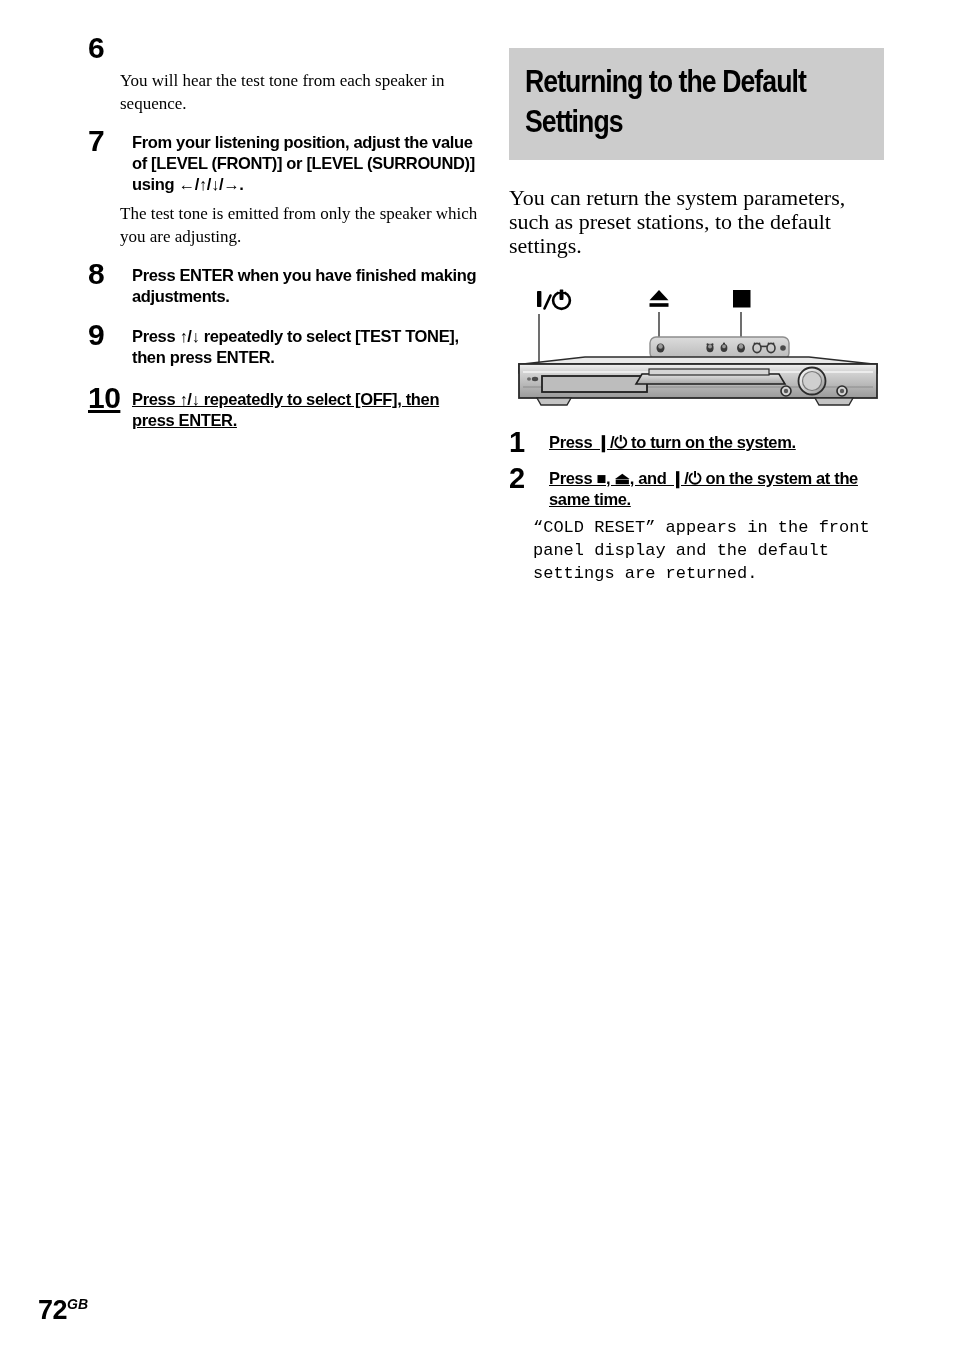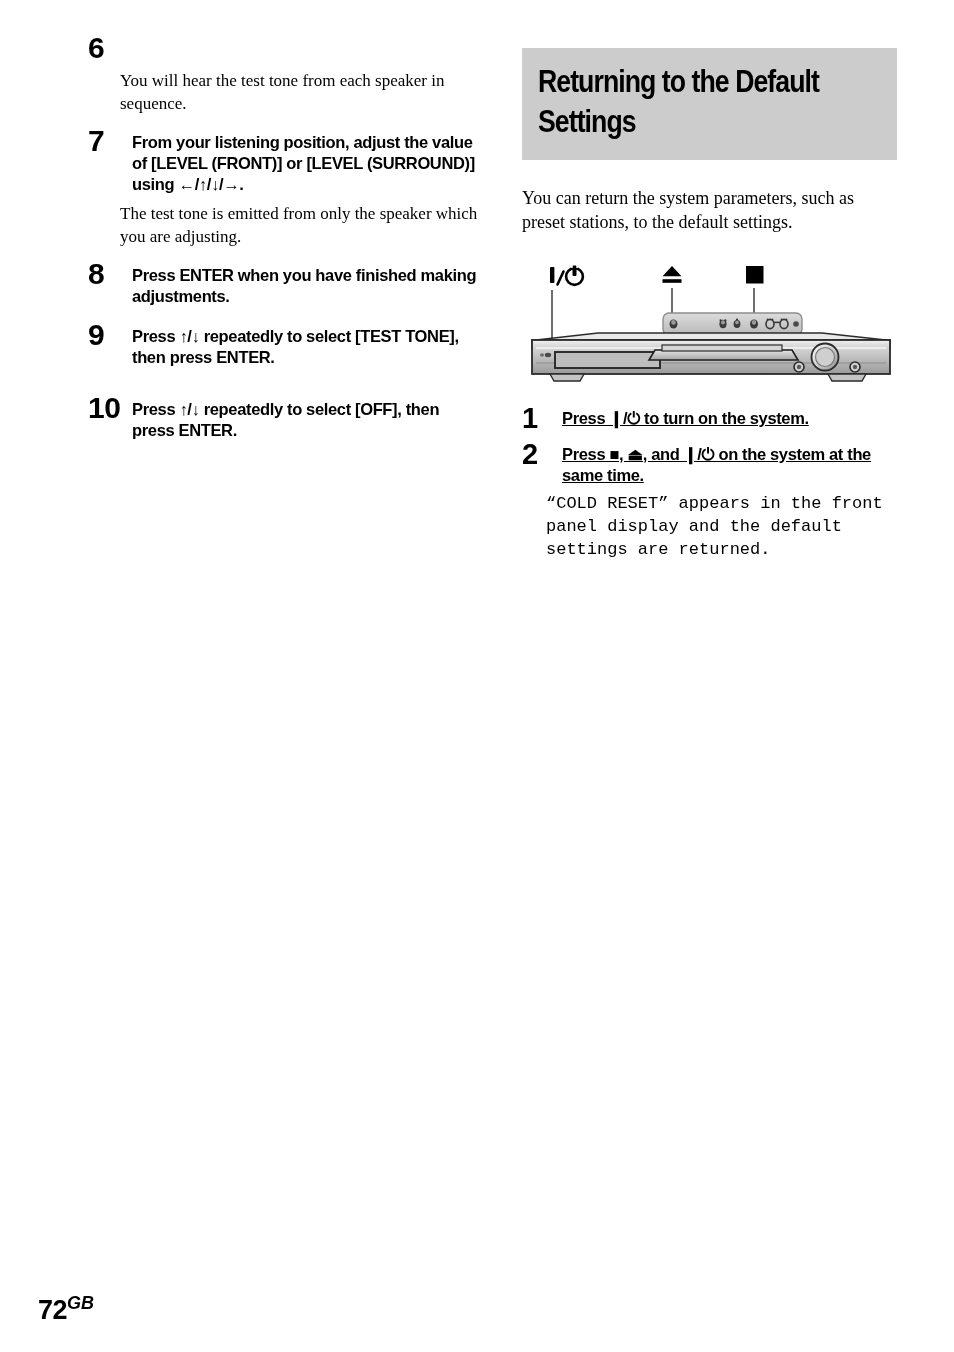--- a/index.html
+++ b/index.html
@@ -23,21 +23,21 @@
 
   
   .col-left {
     position: absolute;
     left: 88px;
     top: 34px;
     width: 390px;
   }
   .col-right {
     position: absolute;
-    left: 522px;
+    left: 509px;
     top: 48px;
     width: 378px;
   }
 
   
   .step {
     position: relative;
     display: block;
     margin-bottom: 2px;
   }
@@ -94,21 +94,21 @@
     font-size: 31px;
     line-height: 40px;
     letter-spacing: -1.1px;
     transform: scaleX(0.86);
     transform-origin: left center;
     width: 116%;
     color: #000;
   }
   .lead {
     font-family: "Liberation Serif", serif;
-    font-size: 18px;
+    font-size: 22px;
     line-height: 24px;
     margin: 0 0 26px 0;
   }
 
   
   .illus {
     position: relative;
     width: 378px;
     height: 130px;
     margin-bottom: 14px;
@@ -126,21 +126,21 @@
     position: absolute;
     left: 38px;
     bottom: 28px;
     font-family: "Liberation Sans", sans-serif;
     font-weight: bold;
     font-size: 27px;
     letter-spacing: -0.5px;
     line-height: 1;
   }
   .folio sup {
-    font-size: 18px;
+    font-size: 14px;
     font-weight: bold;
     font-style: italic;
     vertical-align: super;
     letter-spacing: 0;
   }
 </style>
 </head>
 <body>
 
 <div class="page">
@@ -169,21 +169,21 @@
       </div>
     </div>
 
     <div class="step" style="margin-top:14px;">
       <div class="step-row">
         <div class="step-num">9</div>
         <div class="step-head">Press ↑/↓ repeatedly to select [TEST TONE], then press ENTER.</div>
       </div>
     </div>
 
-    <div class="step" style="margin-top:26px;">
+    <div class="step" style="margin-top:16px;text-decoration:underline;">
       <div class="step-row">
         <div class="step-num wide">10</div>
         <div class="step-head">Press ↑/↓ repeatedly to select [OFF], then press ENTER.</div>
       </div>
     </div>
 
   </div>
 
   <div class="col-right">
 

